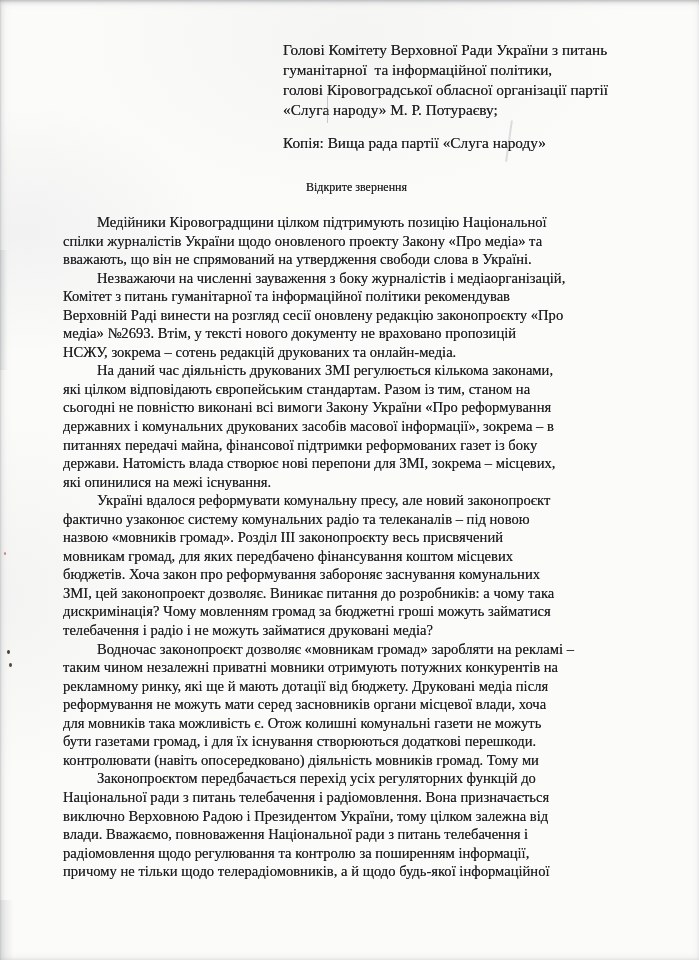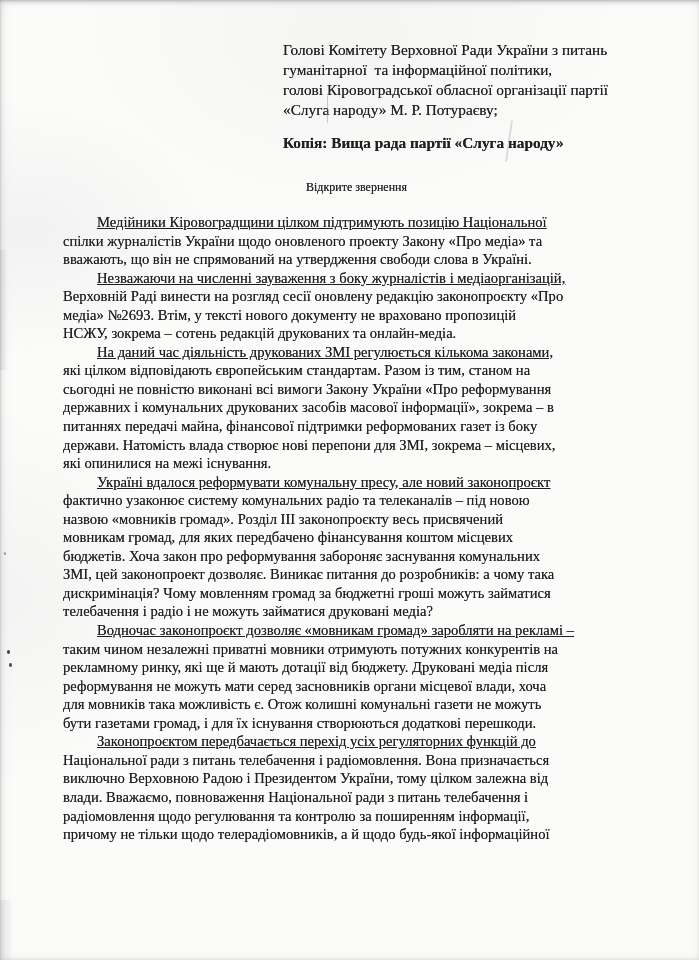--- a/index.html
+++ b/index.html
@@ -21,24 +21,24 @@
       radial-gradient(ellipse 400px 240px at 50% 4%, rgba(210,212,214,0.16), rgba(0,0,0,0) 70%);
   }
   .txt {
     position: absolute;
     color: #1f1f23;
     text-shadow: 0 0 0.6px rgba(31,31,35,0.75);
     filter: blur(0.2px);
   }
   .line { white-space: pre; }
   .recipient { left: 283px; top: 40px; font-size: 15.3px; line-height: 20px; }
-  .copyline  { left: 283px; top: 133px; font-size: 15.3px; line-height: 20px; font-weight: bold; }
+  .copyline  { left: 283px; top: 133px; font-size: 15.3px; line-height: 20px; }
   .title     { left: 306px; top: 177px; font-size: 12px; line-height: 20px; }
   .bodytext  { left: 63px;  top: 213px; font-size: 14.6px; line-height: 18.55px; width: 560px; }
-  .bodytext .first { text-indent: 34px; text-decoration: underline; }
+  .bodytext .first { text-indent: 34px; }
   
   .artifact { position: absolute; }
   .speck-dark-1 { left: 7px;  top: 650px; width: 3px; height: 4px; background: #4a3e38; border-radius: 50%; }
   .speck-dark-2 { left: 9px;  top: 663px; width: 3px; height: 4px; background: #54463e; border-radius: 50%; }
   .speck-red    { left: 4px;  top: 552px; width: 2px; height: 3px; background: rgba(192,96,96,0.8); border-radius: 50%; }
   .crease-1     { left: 327px; top: 96px;  width: 1px; height: 27px; background: rgba(120,130,155,0.40); }
   .streak-1     { left: 508px; top: 120px; width: 2px; height: 42px; background: rgba(150,152,156,0.30);
                   transform: rotate(8deg); border-radius: 2px; }
   .smudge-left  { left: 0; top: 250px; width: 8px; height: 120px;
                   background: linear-gradient(90deg, rgba(170,174,178,0.30), rgba(0,0,0,0)); }
@@ -59,20 +59,21 @@
 
   <div class="txt copyline line">Копія: Вища рада партії «Слуга народу»</div>
 
   <div class="txt title line">Відкрите звернення</div>
 
   <div class="txt bodytext">
       <div class="line first">Медійники Кіровоградщини цілком підтримують позицію Національної</div>
       <div class="line">спілки журналістів України щодо оновленого проекту Закону «Про медіа» та</div>
       <div class="line">вважають, що він не спрямований на утвердження свободи слова в Україні.</div>
       <div class="line first">Незважаючи на численні зауваження з боку журналістів і медіаорганізацій,</div>
+      <div class="line">Комітет з питань гуманітарної та інформаційної політики рекомендував</div>
       <div class="line">Верховній Раді винести на розгляд сесії оновлену редакцію законопроєкту «Про</div>
       <div class="line">медіа» №2693. Втім, у тексті нового документу не враховано пропозицій</div>
       <div class="line">НСЖУ, зокрема – сотень редакцій друкованих та онлайн-медіа.</div>
       <div class="line first">На даний час діяльність друкованих ЗМІ регулюється кількома законами,</div>
       <div class="line">які цілком відповідають європейським стандартам. Разом із тим, станом на</div>
       <div class="line">сьогодні не повністю виконані всі вимоги Закону України «Про реформування</div>
       <div class="line">державних і комунальних друкованих засобів масової інформації», зокрема – в</div>
       <div class="line">питаннях передачі майна, фінансової підтримки реформованих газет із боку</div>
       <div class="line">держави. Натомість влада створює нові перепони для ЗМІ, зокрема – місцевих,</div>
       <div class="line">які опинилися на межі існування.</div>
@@ -83,20 +84,21 @@
       <div class="line">бюджетів. Хоча закон про реформування забороняє заснування комунальних</div>
       <div class="line">ЗМІ, цей законопроект дозволяє. Виникає питання до розробників: а чому така</div>
       <div class="line">дискримінація? Чому мовленням громад за бюджетні гроші можуть займатися</div>
       <div class="line">телебачення і радіо і не можуть займатися друковані медіа?</div>
       <div class="line first">Водночас законопроєкт дозволяє «мовникам громад» заробляти на рекламі –</div>
       <div class="line">таким чином незалежні приватні мовники отримують потужних конкурентів на</div>
       <div class="line">рекламному ринку, які ще й мають дотації від бюджету. Друковані медіа після</div>
       <div class="line">реформування не можуть мати серед засновників органи місцевої влади, хоча</div>
       <div class="line">для мовників така можливість є. Отож колишні комунальні газети не можуть</div>
       <div class="line">бути газетами громад, і для їх існування створюються додаткові перешкоди.</div>
+      <div class="line">контролювати (навіть опосередковано) діяльність мовників громад. Тому ми</div>
       <div class="line first">Законопроєктом передбачається перехід усіх регуляторних функцій до</div>
       <div class="line">Національної ради з питань телебачення і радіомовлення. Вона призначається</div>
       <div class="line">виключно Верховною Радою і Президентом України, тому цілком залежна від</div>
       <div class="line">влади. Вважаємо, повноваження Національної ради з питань телебачення і</div>
       <div class="line">радіомовлення щодо регулювання та контролю за поширенням інформації,</div>
       <div class="line">причому не тільки щодо телерадіомовників, а й щодо будь-якої інформаційної</div>
     </div>
 
   <div class="artifact speck-dark-1"></div>
   <div class="artifact speck-dark-2"></div>

